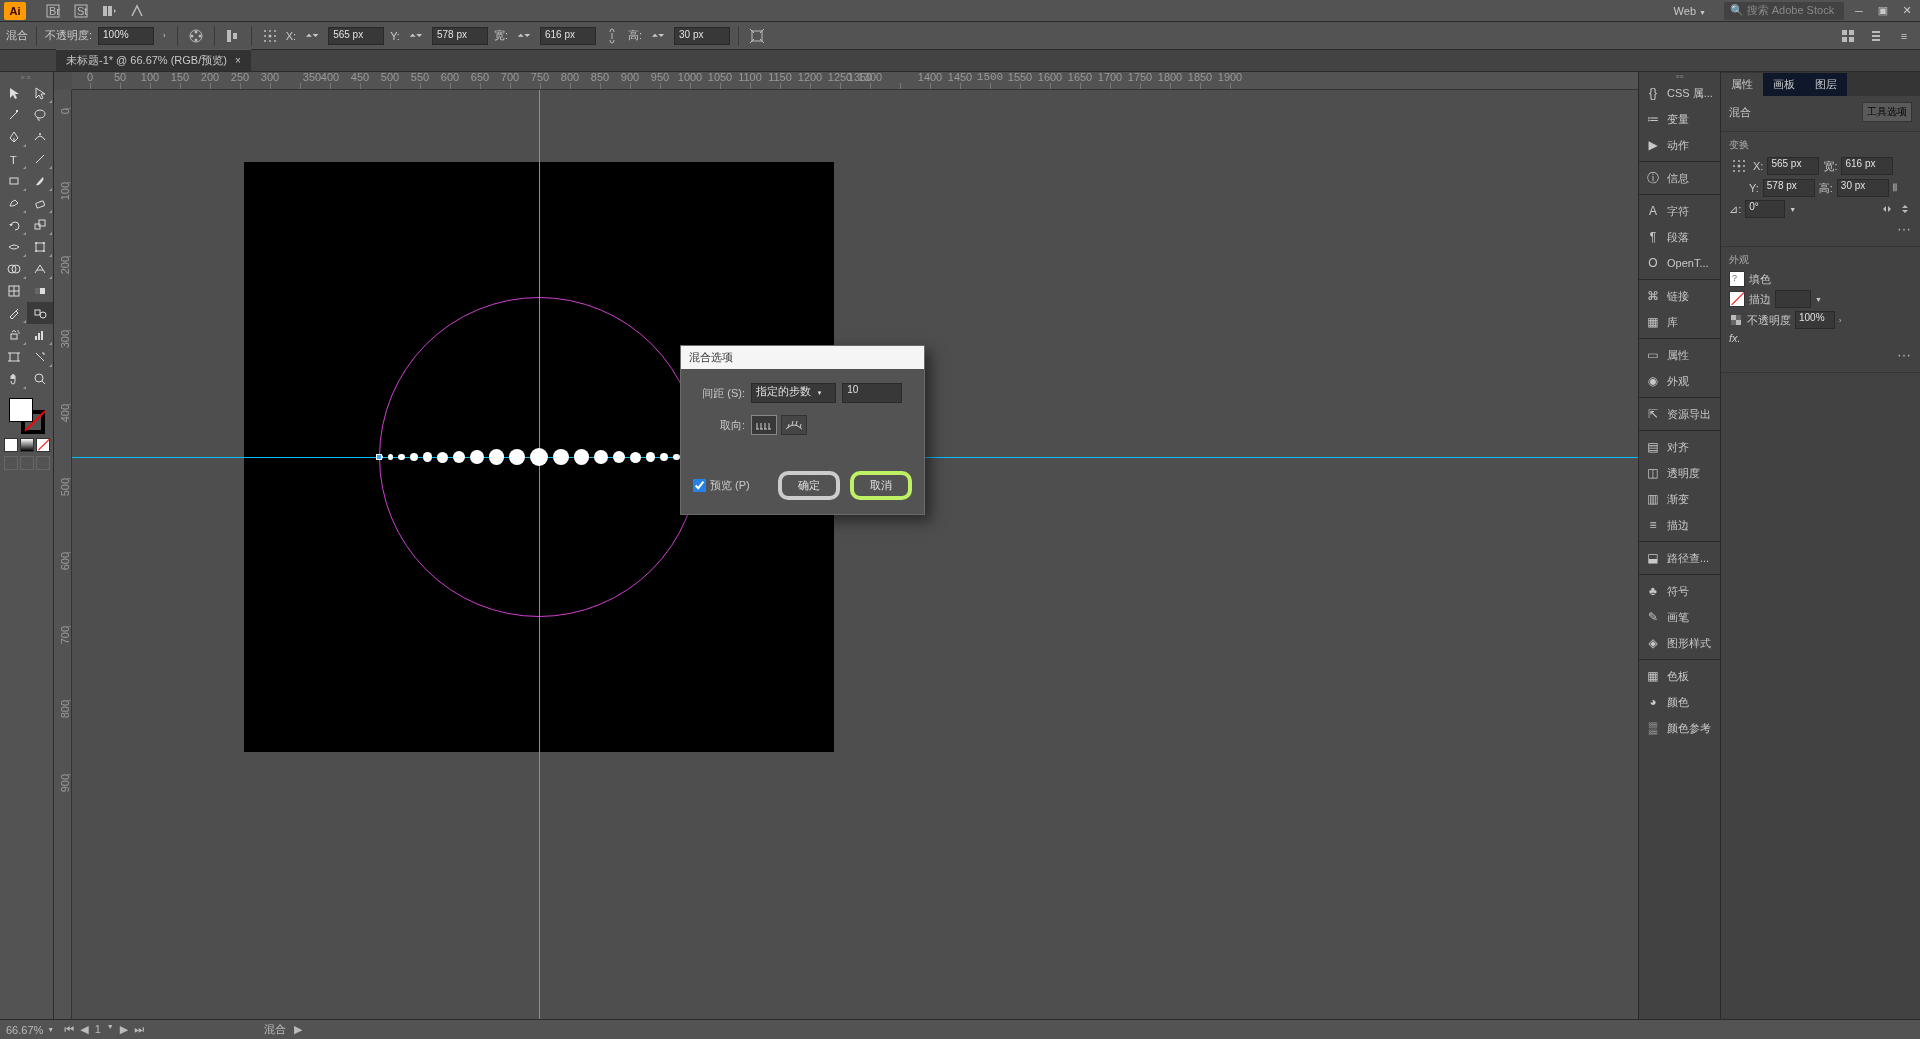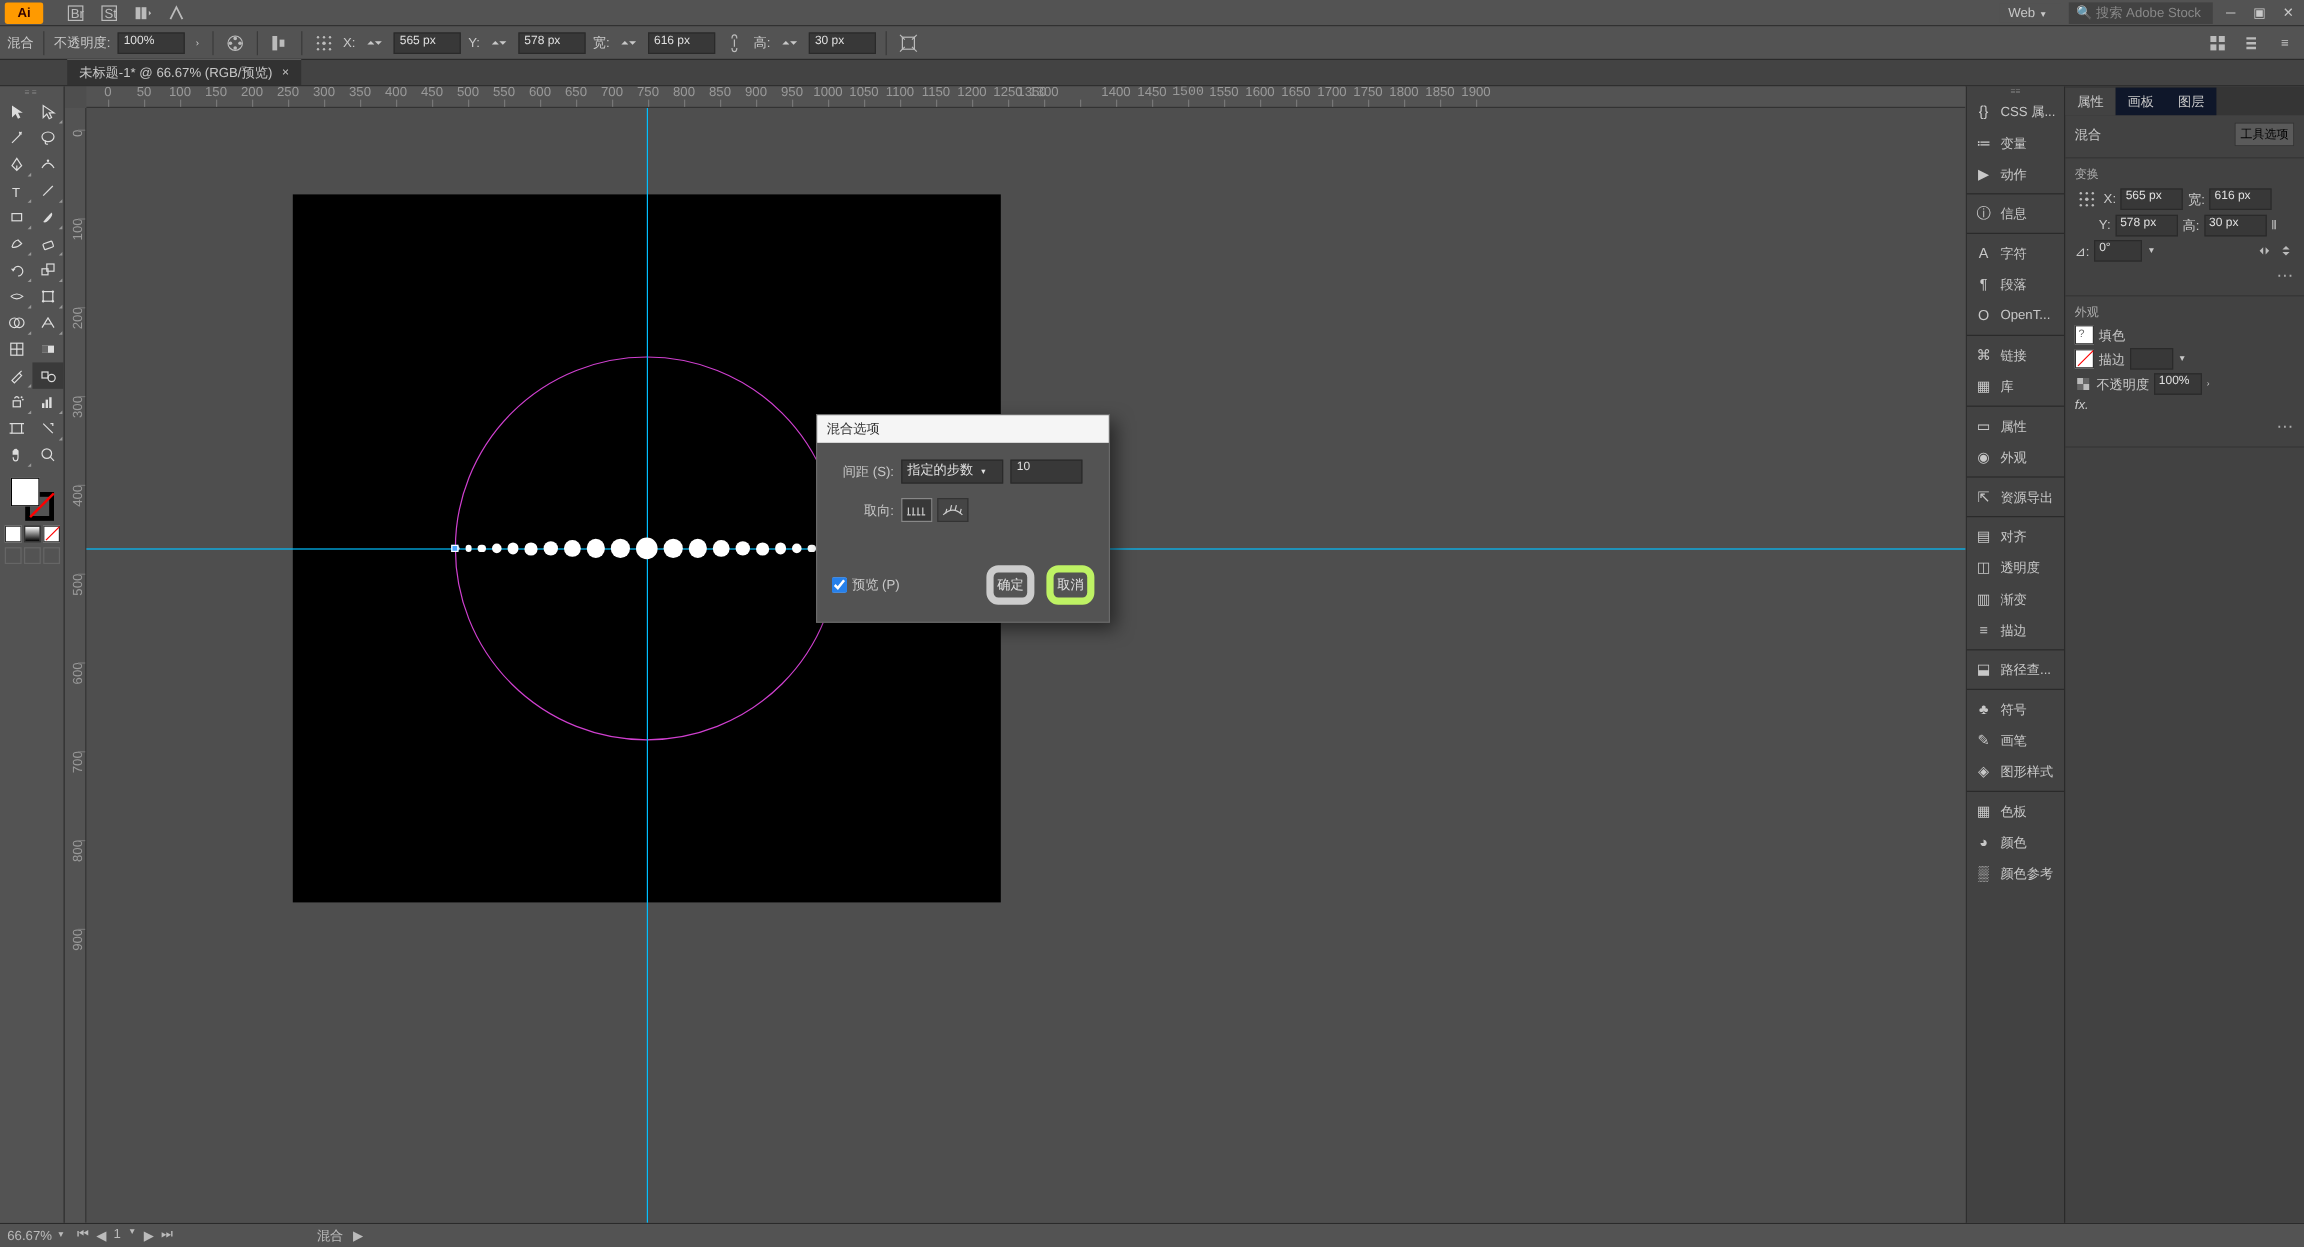--- a/index.html
+++ b/index.html
@@ -1,20 +1,20 @@
 <!DOCTYPE html>
 <html><head>
 <meta charset="utf-8">
 <style>
 * { margin: 0; padding: 0; box-sizing: border-box; font-family: "Microsoft YaHei", sans-serif; font-size: 11px; user-select: none; }
 body { background: #535353; color: #c8c8c8; overflow: hidden; width: 1920px; height: 1039px; }
 
 
 .menubar { height: 22px; background: #535353; display: flex; align-items: center; padding: 0 4px; border-bottom: 1px solid #2a2a2a; }
-.app-icon { width: 32px; height: 18px; background: #ff9a00; color: #330000; font-weight: bold; font-size: 11px; display: flex; align-items: center; justify-content: center; border-radius: 2px; margin-right: 6px; }
+.app-icon { width: 22px; height: 18px; background: #ff9a00; color: #330000; font-weight: bold; font-size: 11px; display: flex; align-items: center; justify-content: center; border-radius: 2px; margin-right: 6px; }
 .menu-item { padding: 3px 8px; cursor: default; }
 .menu-icons { margin-left: 12px; display: flex; gap: 10px; }
 .menu-icons span { width: 18px; height: 18px; display: flex; align-items: center; justify-content: center; }
 .menubar-right { margin-left: auto; display: flex; align-items: center; gap: 6px; }
 .workspace-dd { padding: 2px 12px 2px 8px; background: #535353; border: none; position: relative; }
 .search-box { background: #424242; padding: 2px 6px; width: 120px; height: 18px; font-size: 10px; display: flex; align-items: center; }
 .win-btn { width: 18px; height: 18px; display: flex; align-items: center; justify-content: center; }
 
 
 .controlbar { height: 28px; background: #535353; display: flex; align-items: center; padding: 0 6px; gap: 6px; border-bottom: 1px solid #2a2a2a; }
@@ -102,21 +102,21 @@
 .dlg-row { display: flex; align-items: center; gap: 6px; margin-bottom: 12px; }
 .dlg-label { width: 52px; text-align: right; font-size: 11px; }
 .dlg-select { background: #383838; border: 1px solid #2a2a2a; color: #e0e0e0; height: 20px; font-size: 10px; padding: 0 14px 0 4px; position: relative; }
 .dlg-input { background: #383838; border: 1px solid #2a2a2a; color: #e0e0e0; width: 60px; height: 20px; font-size: 10px; padding: 0 4px; }
 .dlg-orient { display: flex; gap: 4px; }
 .dlg-orient .ob { width: 26px; height: 20px; background: #454545; border: 1px solid #333; display: flex; align-items: center; justify-content: center; font-size: 9px; }
 .dlg-orient .ob.sel { background: #383838; border-color: #888; }
 .dialog-footer { display: flex; align-items: center; padding: 10px 12px 14px; gap: 10px; }
 .dlg-check { display: flex; align-items: center; gap: 4px; }
 .dlg-check input { accent-color: #2680eb; }
-.dlg-btn { border: 6px solid #bef264; background: transparent; color: #e0e0e0; padding: 3px 3px; border-radius: 10px; font-size: 11px; }
+.dlg-btn { border: 4px solid #bef264; background: transparent; color: #e0e0e0; padding: 3px 16px; border-radius: 10px; font-size: 11px; }
 .dlg-btn.primary { border-color: #ccc; }
 
 svg { display: block; }
 </style>
 </head>
 <body>
 
 <div class="menubar">
   <div class="app-icon">Ai</div>
   <div class="menu-icons">
@@ -482,21 +482,21 @@
         <div class="tlabel" style="left: 78px;">100</div>
         <div class="tick" style="left: 78px;"></div>
         <div class="tlabel" style="left: 108px;">150</div>
         <div class="tick" style="left: 108px;"></div>
         <div class="tlabel" style="left: 138px;">200</div>
         <div class="tick" style="left: 138px;"></div>
         <div class="tlabel" style="left: 168px;">250</div>
         <div class="tick" style="left: 168px;"></div>
         <div class="tlabel" style="left: 198px;">300</div>
         <div class="tick" style="left: 198px;"></div>
-        <div class="tlabel" style="left: 228px;">350</div>
+        <div class="tlabel" style="left: 240px;">350</div>
         <div class="tick" style="left: 228px;"></div>
         <div class="tlabel" style="left: 258px;">400</div>
         <div class="tick" style="left: 258px;"></div>
         <div class="tlabel" style="left: 288px;">450</div>
         <div class="tick" style="left: 288px;"></div>
         <div class="tlabel" style="left: 318px;">500</div>
         <div class="tick" style="left: 318px;"></div>
         <div class="tlabel" style="left: 348px;">550</div>
         <div class="tick" style="left: 348px;"></div>
         <div class="tlabel" style="left: 378px;">600</div>

